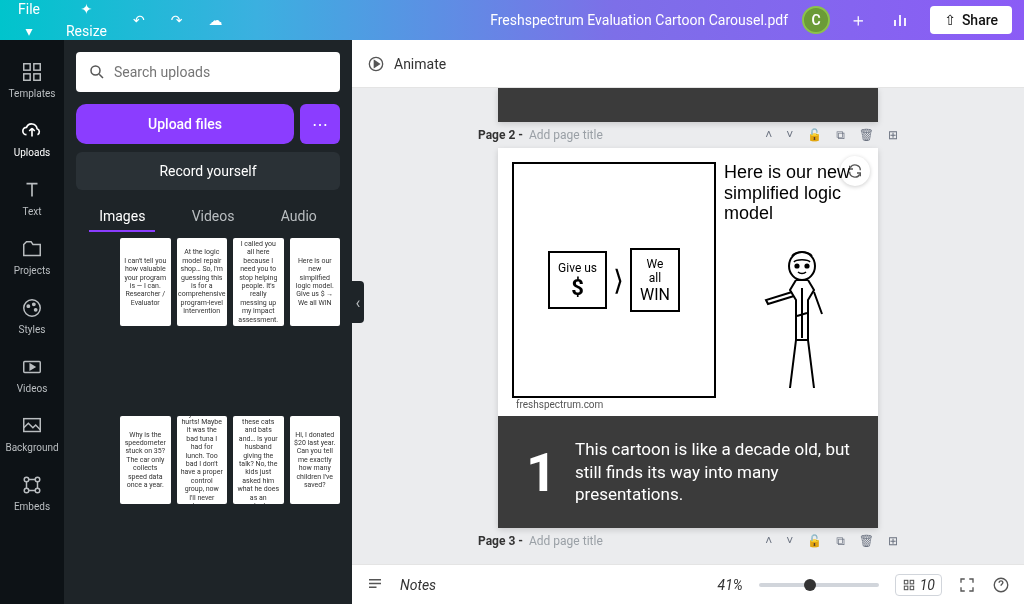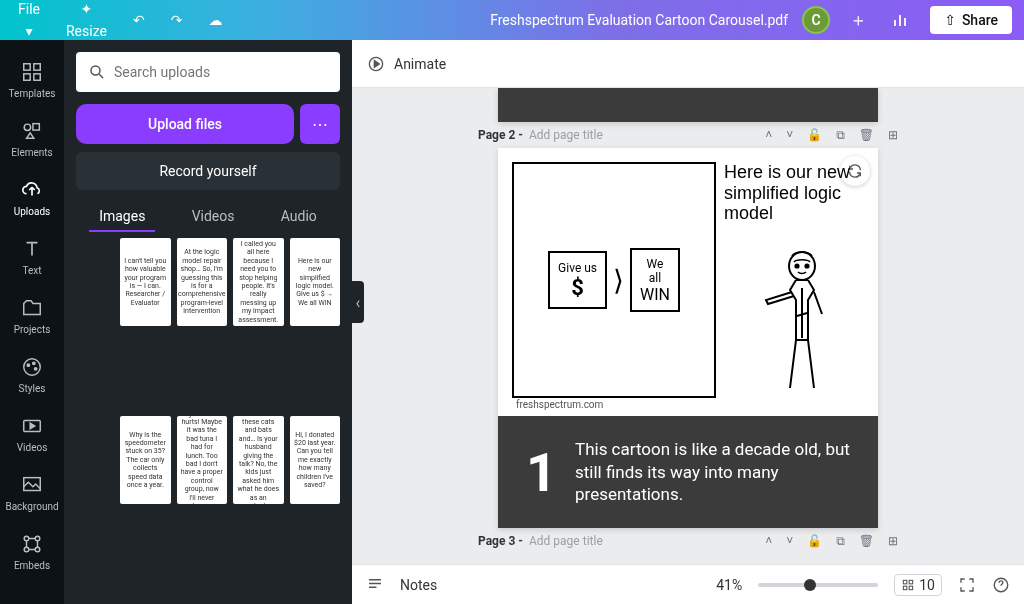--- a/index.html
+++ b/index.html
@@ -59,21 +59,21 @@
 .arrow-shape { font-size:28px; }
 .headline { width:140px; font-size:18px; font-family:Arial,sans-serif; line-height:1.15; }
 .stick { position:absolute; right:34px; bottom:130px; width:80px; height:150px; }
 .fscom { position:absolute; left:18px; bottom:118px; font-size:10px; color:#555; }
 
 .caption-block { position:absolute; left:0; right:0; bottom:0; height:112px; background:#3b3b3b; color:#fff; display:flex; align-items:center; gap:18px; padding:0 28px; }
 .caption-num { font-size:54px; font-weight:700; }
 .caption-text { font-size:17px; line-height:1.35; }
 
 
-.bottombar { position:absolute; left:352px; right:0; bottom:0; height:40px; background:#fff; border-top:1px solid #e4e4e4; display:flex; align-items:center; padding:0 14px; gap:16px; font-size:14px; color:#333;}
+.bottombar { position:absolute; left:352px; right:0; bottom:0; height:40px; background:#fff; border-top:1px solid #e4e4e4; display:flex; align-items:center; padding:0 14px; gap:16px; font-size:14px; color:#333;font-style:italic;}
 .bottombar .spacer { flex:1; }
 .zoom-slider { width:120px; height:4px; background:#d1d5db; border-radius:2px; position:relative; }
 .zoom-handle { position:absolute; top:-4px; width:12px; height:12px; border-radius:50%; background:#333; }
 .page-count-box { border:1px solid #d1d5db; border-radius:4px; padding:2px 6px; font-size:14px; display:flex; align-items:center; gap:4px;}
 
 svg { display:block; }
 </style>
 </head>
 <body>
 
@@ -116,30 +116,20 @@
   <div class="rail-item">
       <div class="rail-icon">
         <svg width="22" height="22" viewBox="0 0 24 24" fill="none" stroke="currentColor" stroke-width="1.6">
           <rect x="3" y="3" width="7" height="7"></rect>
           <rect x="14" y="3" width="7" height="7"></rect>
           <rect x="3" y="14" width="7" height="7"></rect>
           <rect x="14" y="14" width="7" height="7"></rect>
         </svg>
       </div>
       <span>Templates</span>
-    </div>
-  <div class="rail-item">
-      <div class="rail-icon">
-        <svg width="22" height="22" viewBox="0 0 24 24" fill="none" stroke="currentColor" stroke-width="1.6">
-          <circle cx="7" cy="8" r="3.5"></circle>
-          <rect x="13" y="4" width="7" height="7"></rect>
-          <path d="M6 20l4-6 4 6z"></path>
-        </svg>
-      </div>
-      <span>Elements</span>
     </div>
   <div class="rail-item active">
       <div class="rail-icon">
         <svg width="22" height="22" viewBox="0 0 24 24" fill="none" stroke="currentColor" stroke-width="1.8">
           <path d="M6 16a4 4 0 010-8 6 6 0 0111.5 1.5A3.5 3.5 0 0118 16"></path>
           <path d="M12 18V9m0 0l-3 3m3-3l3 3"></path>
         </svg>
       </div>
       <span>Uploads</span>
     </div>

